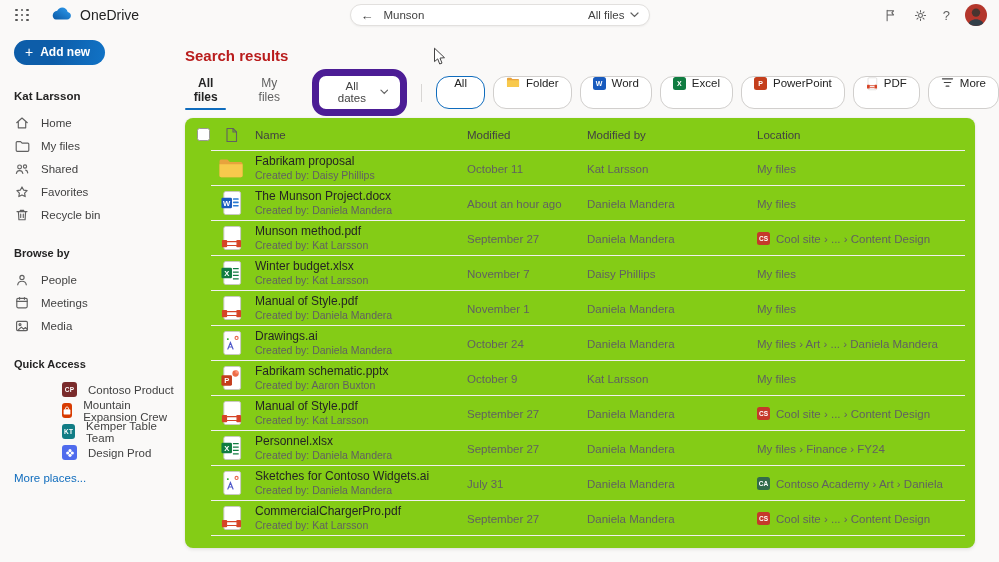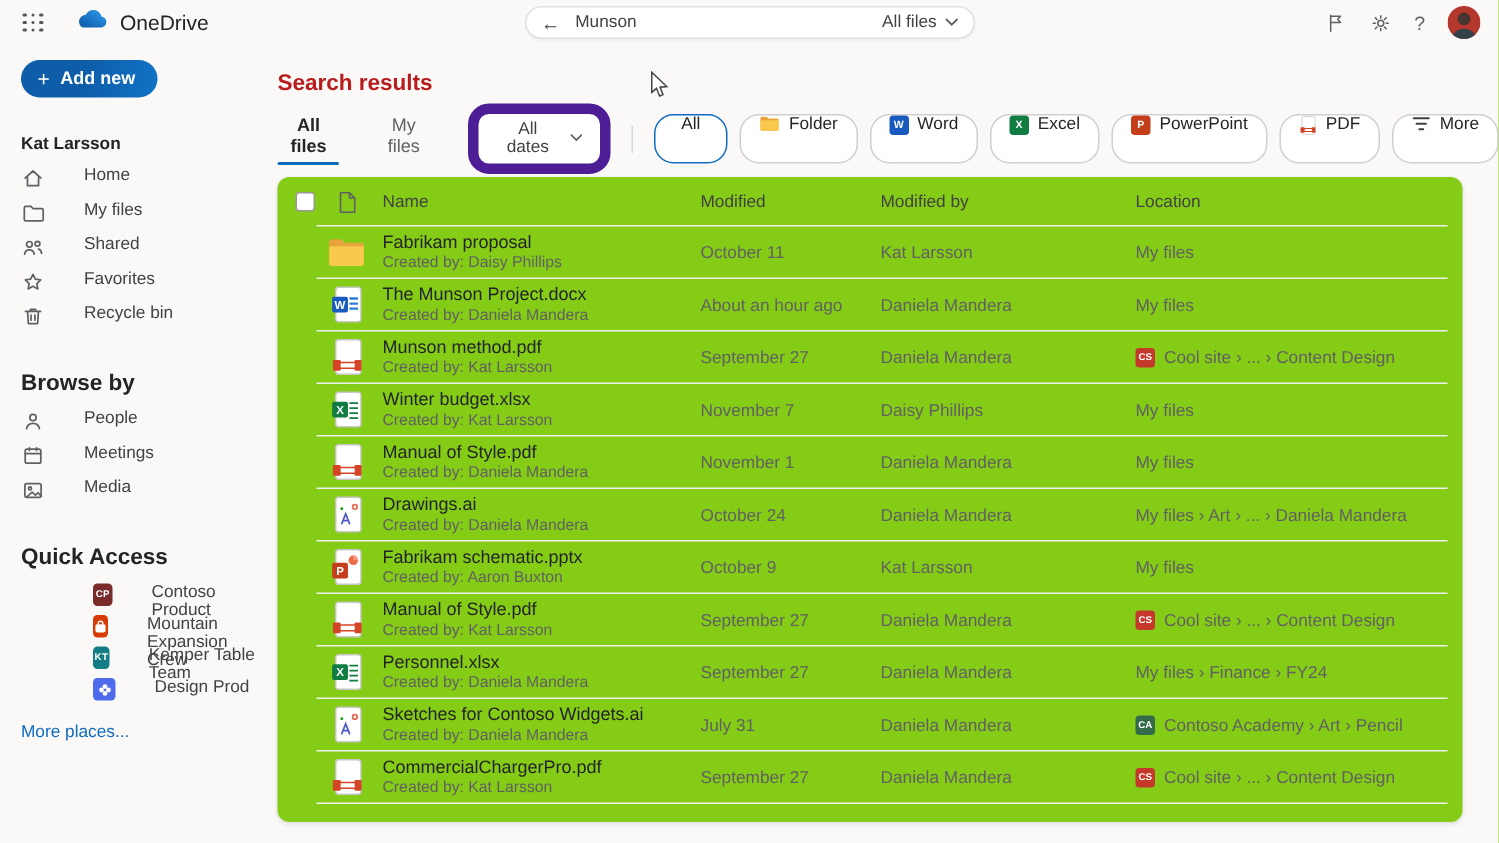--- a/index.html
+++ b/index.html
@@ -23,23 +23,23 @@
   .topbar-right { margin-left:auto; display:flex; align-items:center; gap:15px; padding-right:2px; }
   .tb-icon { background:none; border:none; cursor:pointer; display:grid; place-items:center; color:#616161; font-size:13px; }
 
   
   #sidebar { position:absolute; top:30px; left:0; width:185px; bottom:0; padding:10px 10px 0 14px; }
   .add-new { display:inline-flex; align-items:center; gap:7px; background:linear-gradient(100deg,#0d5da9 45%,#1173c6);
              color:#fff; font-size:12px; font-weight:bold; padding:5px 15px 6px 11px; border-radius:14px; border:none; cursor:pointer; }
   .plus { font-size:14px; font-weight:normal; line-height:1; }
   .side-user { font-size:11.5px; font-weight:bold; color:#242424; margin-top:25px; }
   .nav { margin-top:9px; }
-  .nav-item { display:flex; gap:26px; height:23px; font-size:11.5px; color:#424242; cursor:pointer; border-radius:4px; }
+  .nav-item { display:flex; align-items:center; gap:11px; height:23px; font-size:11.5px; color:#424242; cursor:pointer; border-radius:4px; }
   .nav-ico { width:16px; height:16px; display:grid; place-items:center; }
-  .section-label { font-size:15px; font-weight:bold; color:#242424; margin-top:21px; }
+  .section-label { font-size:11px; font-weight:bold; color:#242424; margin-top:21px; }
   .qa-item { height:21px;margin-left:48px; }
   .qa-icon { width:15px; height:15px; border-radius:3px; display:grid; place-items:center; color:#fff;
              font-size:6.5px; font-weight:bold; letter-spacing:.2px; }
   .more-places { color:#0f6cbd; font-size:11.5px; margin-top:9px; cursor:pointer; background:none; border:none; display:block; }
 
   
   #main { position:absolute; left:185px; top:30px; right:0; bottom:0; }
   .page-title { font-size:15px; font-weight:bold; color:#b91c1c; margin-top:17px; }
   .cursor { position:absolute; left:248px; top:17px; pointer-events:none; }
   .tabs-row { display:flex; align-items:center; margin-top:15px; height:27px; }
@@ -564,21 +564,21 @@
               </svg>
             </span>
      <span>
        <div class="name-title">Sketches for Contoso Widgets.ai</div>
        <div class="name-sub">Created by: Daniela Mandera</div>
      </span>
      <span class="cell">July 31</span>
      <span class="cell">Daniela Mandera</span>
      <span class="cell loc-cell">
        <span class="loc-badge" style="background:#336b4a">CA</span>
-       <span>Contoso Academy › Art › Pencil</span>
+       <span>Contoso Academy › Art › Daniela</span>
      </span>
    </div>
           <div class="grid-row row">
      <span></span>
      <span class="file-ico">
               <svg width="23" height="27" viewBox="0 0 24 28">
                 <rect x="4" y="1.5" width="17.5" height="24" rx="2" fill="#fff" stroke="#c9c7c5"></rect>
                 <rect x="2" y="15.5" width="5.5" height="7.5" rx="1" fill="#d64427"></rect>
                 <rect x="17" y="15.5" width="5" height="7.5" rx="1" fill="#d64427"></rect>
                 <rect x="6.8" y="17.3" width="11" height="4" rx=".8" fill="#fff" stroke="#d64427" stroke-width="1.2"></rect>

